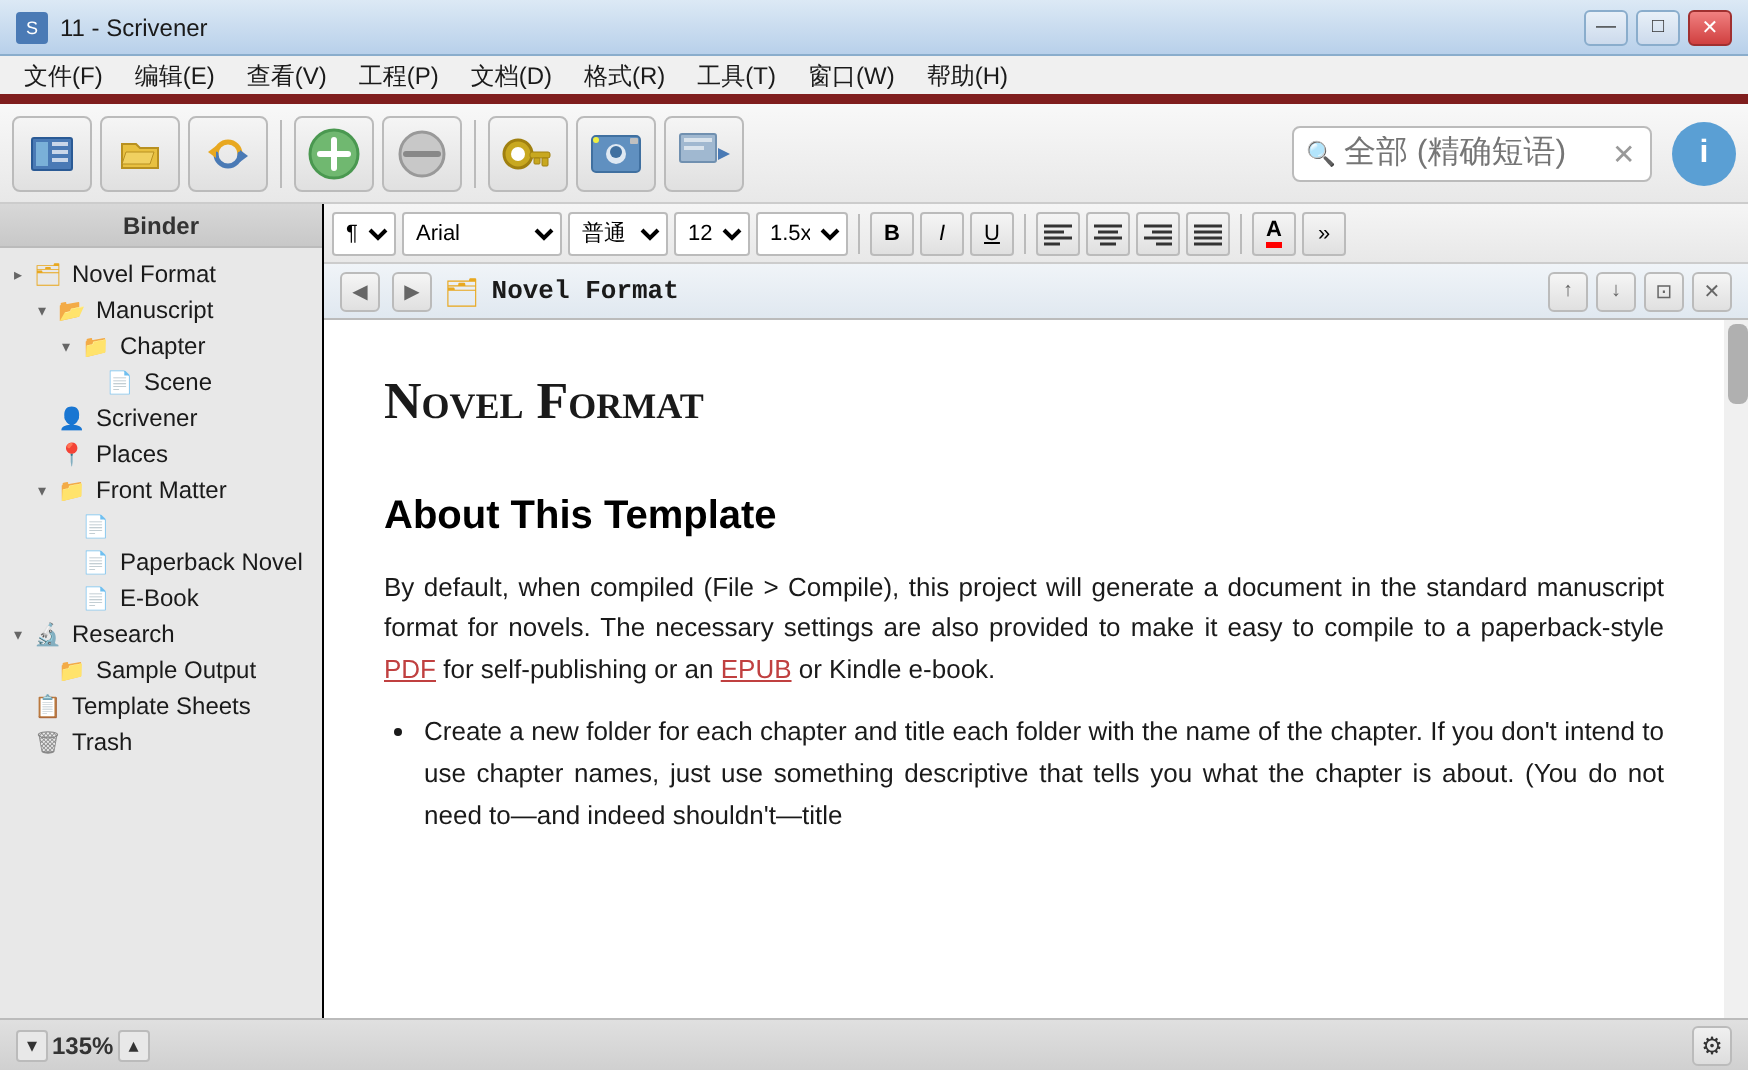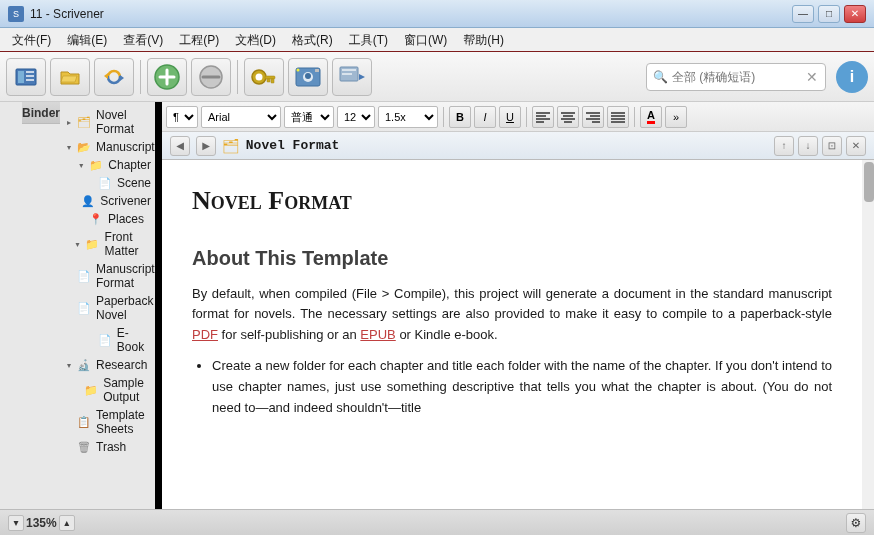--- a/index.html
+++ b/index.html
@@ -19,23 +19,23 @@
     #title-bar .title-icon { width: 16px; height: 16px; background: #4a7ab5; border-radius: 2px; display: flex; align-items: center; justify-content: center; color: white; font-size: 9px; }
     #title-bar .title-controls { display: flex; gap: 4px; }
     #title-bar .title-btn { width: 22px; height: 18px; display: flex; align-items: center; justify-content: center; border: 1px solid #8aadcc; border-radius: 3px; background: linear-gradient(to bottom, #e8f0f8, #ccdaec); cursor: pointer; font-size: 10px; color: #333; }
     #title-bar .title-btn.close { background: linear-gradient(to bottom, #f08080, #d04040); color: white; border-color: #a03030; }
 
     
     #menu-bar {
       background: #f0f0f0;
       height: 24px;
       display: flex;
-      align-items: flex-end;
+      align-items: flex-start;
       padding: 0 4px;
-      border-bottom: 1px solid #7f1d1d;
+      border-bottom: 5px solid #7f1d1d;
     }
     .menu-item { padding: 2px 8px; font-size: 12px; color: #1a1a1a; cursor: pointer; border-radius: 2px; }
 
     
     #toolbar {
       background: linear-gradient(to bottom, #f8f8f8, #e8e8e8);
       height: 50px;
       display: flex;
       align-items: center;
       padding: 0 6px;
@@ -56,40 +56,39 @@
     .tb-search {
       display: flex; align-items: center;
       background: white;
       border: 1px solid #bbb;
       border-radius: 4px;
       padding: 2px 6px;
       margin-left: auto;
       width: 180px;
       height: 28px;
     }
-    .tb-search input { border: none; outline: none; font-size: 12px; width: 130px; color: #14532d; }
+    .tb-search input { border: none; outline: none; font-size: 16px; width: 130px; color: #14532d; }
     .tb-search-icon { color: #666; margin-right: 4px; font-size: 12px; }
     .tb-info-btn { width: 32px; height: 32px; border-radius: 50%; background: #5a9fd4; border: none; color: white; font-size: 16px; font-weight: bold; cursor: pointer; display: flex; align-items: center; justify-content: center; }
 
     
     #main-area {
       display: flex;
       height: calc(535px - 28px - 24px - 50px - 26px);
     }
 
     
     #binder {
       width: 162px;
       min-width: 162px;
       background: #e8e8e8;
-      border-right: 7px solid #000000;
-      display: flex;
-      flex-direction: row;
+      border-right: 1px solid #000000;
+      display: flex;
+      flex-direction: column;
       overflow: hidden;
-      padding-left: 22px;
     }
     #binder-header {
       background: linear-gradient(to bottom, #d8d8d8, #c8c8c8);
       height: 22px;
       display: flex;
       align-items: center;
       justify-content: center;
       border-bottom: 1px solid #bbb;
       font-size: 12px;
       font-weight: bold;
@@ -205,21 +204,21 @@
       font-weight: bold;
       margin-bottom: 20px;
       color: #1a1a1a;
     }
     #editor-content h2 {
       font-family: Arial, sans-serif;
       font-size: 20px;
       font-weight: bold;
       margin-bottom: 10px;
       margin-top: 10px;
-      color: #404040;
+      color: #000000;
     }
     #editor-content p {
       margin-bottom: 10px;
       text-align: justify;
     }
     #editor-content .underline-text { text-decoration: underline; color: #c04040; }
     #editor-content ul { margin-left: 20px; margin-bottom: 10px; }
     #editor-content ul li { margin-bottom: 4px; text-align: justify; }
     .scrollbar-area { width: 12px; background: #f0f0f0; border-left: 1px solid #ccc; position: relative; }
 
@@ -412,21 +411,20 @@
         <span class="triangle expanded"></span>
         <span class="icon icon-folder">📁</span>
         <span>Front Matter</span>
       </div>
 
       <div class="tree-item">
         <span class="indent1"></span>
         <span class="indent1"></span>
         <span class="triangle empty"></span>
         <span class="icon icon-doc">📄</span>
-        <span>Manuscript Format</span>
       </div>
 
       <div class="tree-item">
         <span class="indent1"></span>
         <span class="indent1"></span>
         <span class="triangle empty"></span>
         <span class="icon icon-doc">📄</span>
         <span>Paperback Novel</span>
       </div>
 
@@ -474,21 +472,21 @@
       </select>
       <select class="et-select" style="width:80px;">
         <option>Arial</option>
       </select>
       <select class="et-select" style="width:50px;">
         <option>普通</option>
       </select>
       <select class="et-select" style="width:38px;text-align:right;">
         <option>12</option>
       </select>
-      <select class="et-select" style="width:60px;">
+      <select class="et-select" style="width:46px;">
         <option>1.5x</option>
       </select>
       <div class="et-separator"></div>
       <button class="et-btn bold">B</button>
       <button class="et-btn italic">I</button>
       <button class="et-btn underline">U</button>
       <div class="et-separator"></div>
       <div class="et-align-btn">
         <svg width="14" height="12" viewBox="0 0 14 12">
             <line x1="0" y1="2" x2="14" y2="2" stroke="#333" stroke-width="1.5"></line>

